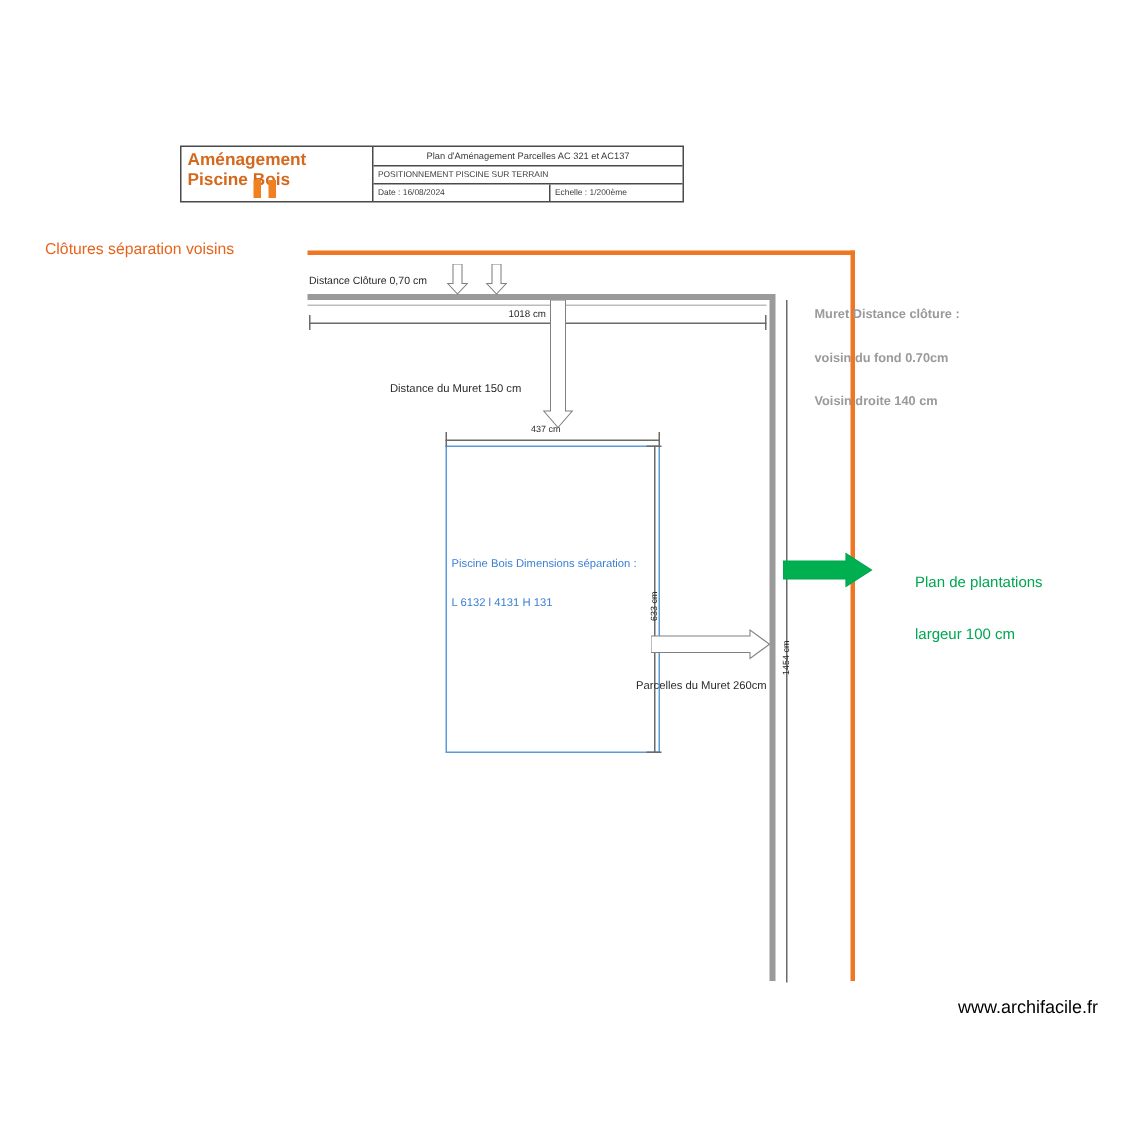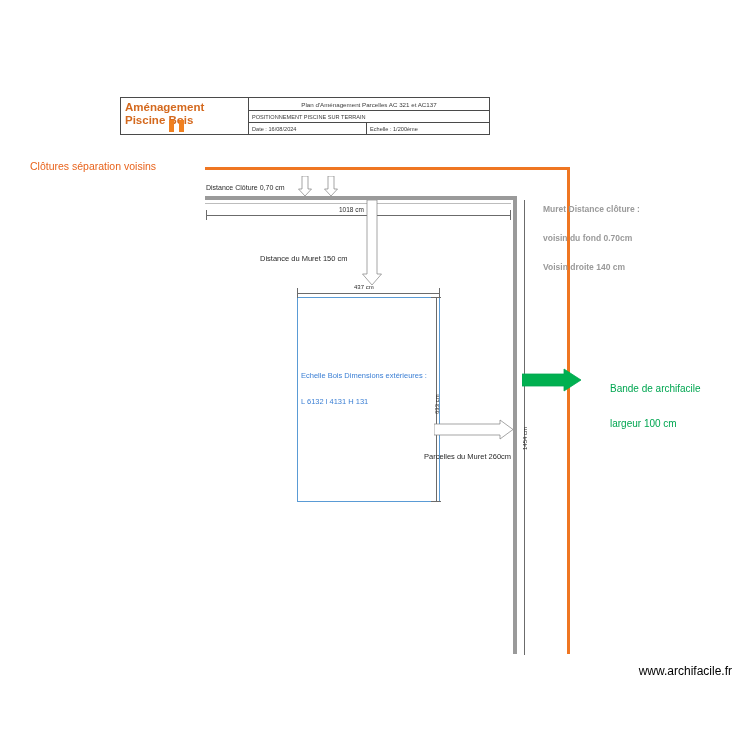--- a/index.html
+++ b/index.html
@@ -18,21 +18,21 @@
     position: absolute;
     left: 0; top: 0;
     width: 750px;
     height: 750px;
   }
   
   .titleblock {
     position: absolute;
     left: 120px;
     top: 97px;
-    width: 370px;
+    width: 336px;
     height: 38px;
     border: 1px solid #4a4a4a;
     box-sizing: border-box;
     display: flex;
   }
   .tb-left {
     width: 128px;
     border-right: 1px solid #4a4a4a;
     box-sizing: border-box;
     position: relative;
@@ -211,35 +211,35 @@
   <div class="tick" style="left:297px; top:288px; width:1px; height:10px;"></div>
   <div class="tick" style="left:439px; top:288px; width:1px; height:10px;"></div>
   <div class="lbl lbl-dark" style="left:354px; top:284px; font-size:6px;">437 cm</div>
 
   <div class="dimline" style="left:436px; top:297px; width:1px; height:205px;"></div>
   <div class="tick" style="left:431px; top:297px; width:10px; height:1px;"></div>
   <div class="tick" style="left:431px; top:501px; width:10px; height:1px;"></div>
   <div class="lbl lbl-dark rot90" style="left:434px; top:414px; font-size:6px;">633 cm</div>
 
   <div class="lbl lbl-blue" style="left:301px; top:355px; font-size:7.5px;">
-    <div>Echelle Bois Dimensions extérieures :</div>
+    <div>Piscine Bois Dimensions séparation :</div>
     <div>L 6132 l 4131 H 131</div>
   </div>
 
   <div class="dimline" style="left:524px; top:200px; width:1px; height:455px;"></div>
   <div class="lbl lbl-dark rot90" style="left:522px; top:450px; font-size:6px;">1454 cm</div>
 
   <svg class="arrow-outline" style="left:434px; top:419px; width:80px; height:22px;" viewBox="0 0 80 22">
     <path d="M0 5 L66 5 L66 1 L79 10.5 L66 20 L66 16 L0 16 Z" fill="#ffffff" stroke="#808080" stroke-width="0.7"></path>
   </svg>
   <div class="lbl lbl-dark" style="left:424px; top:453px; font-size:7.5px;">Parcelles du Muret 260cm</div>
 
   <svg class="arrow-outline" style="left:522px; top:368px; width:60px; height:24px;" viewBox="0 0 60 24">
     <path d="M0 6 L42 6 L42 1 L59 12 L42 23 L42 18 L0 18 Z" fill="#00b050" stroke="#00a651" stroke-width="0.8"></path>
   </svg>
   <div class="lbl lbl-green" style="left:610px; top:360px; font-size:10px;">
-    <div>Bande de archifacile</div>
+    <div>Plan de plantations</div>
     <div>largeur 100 cm</div>
   </div>
 
   <div class="footer">www.archifacile.fr</div>
 
 </div>
 
 </body></html>

